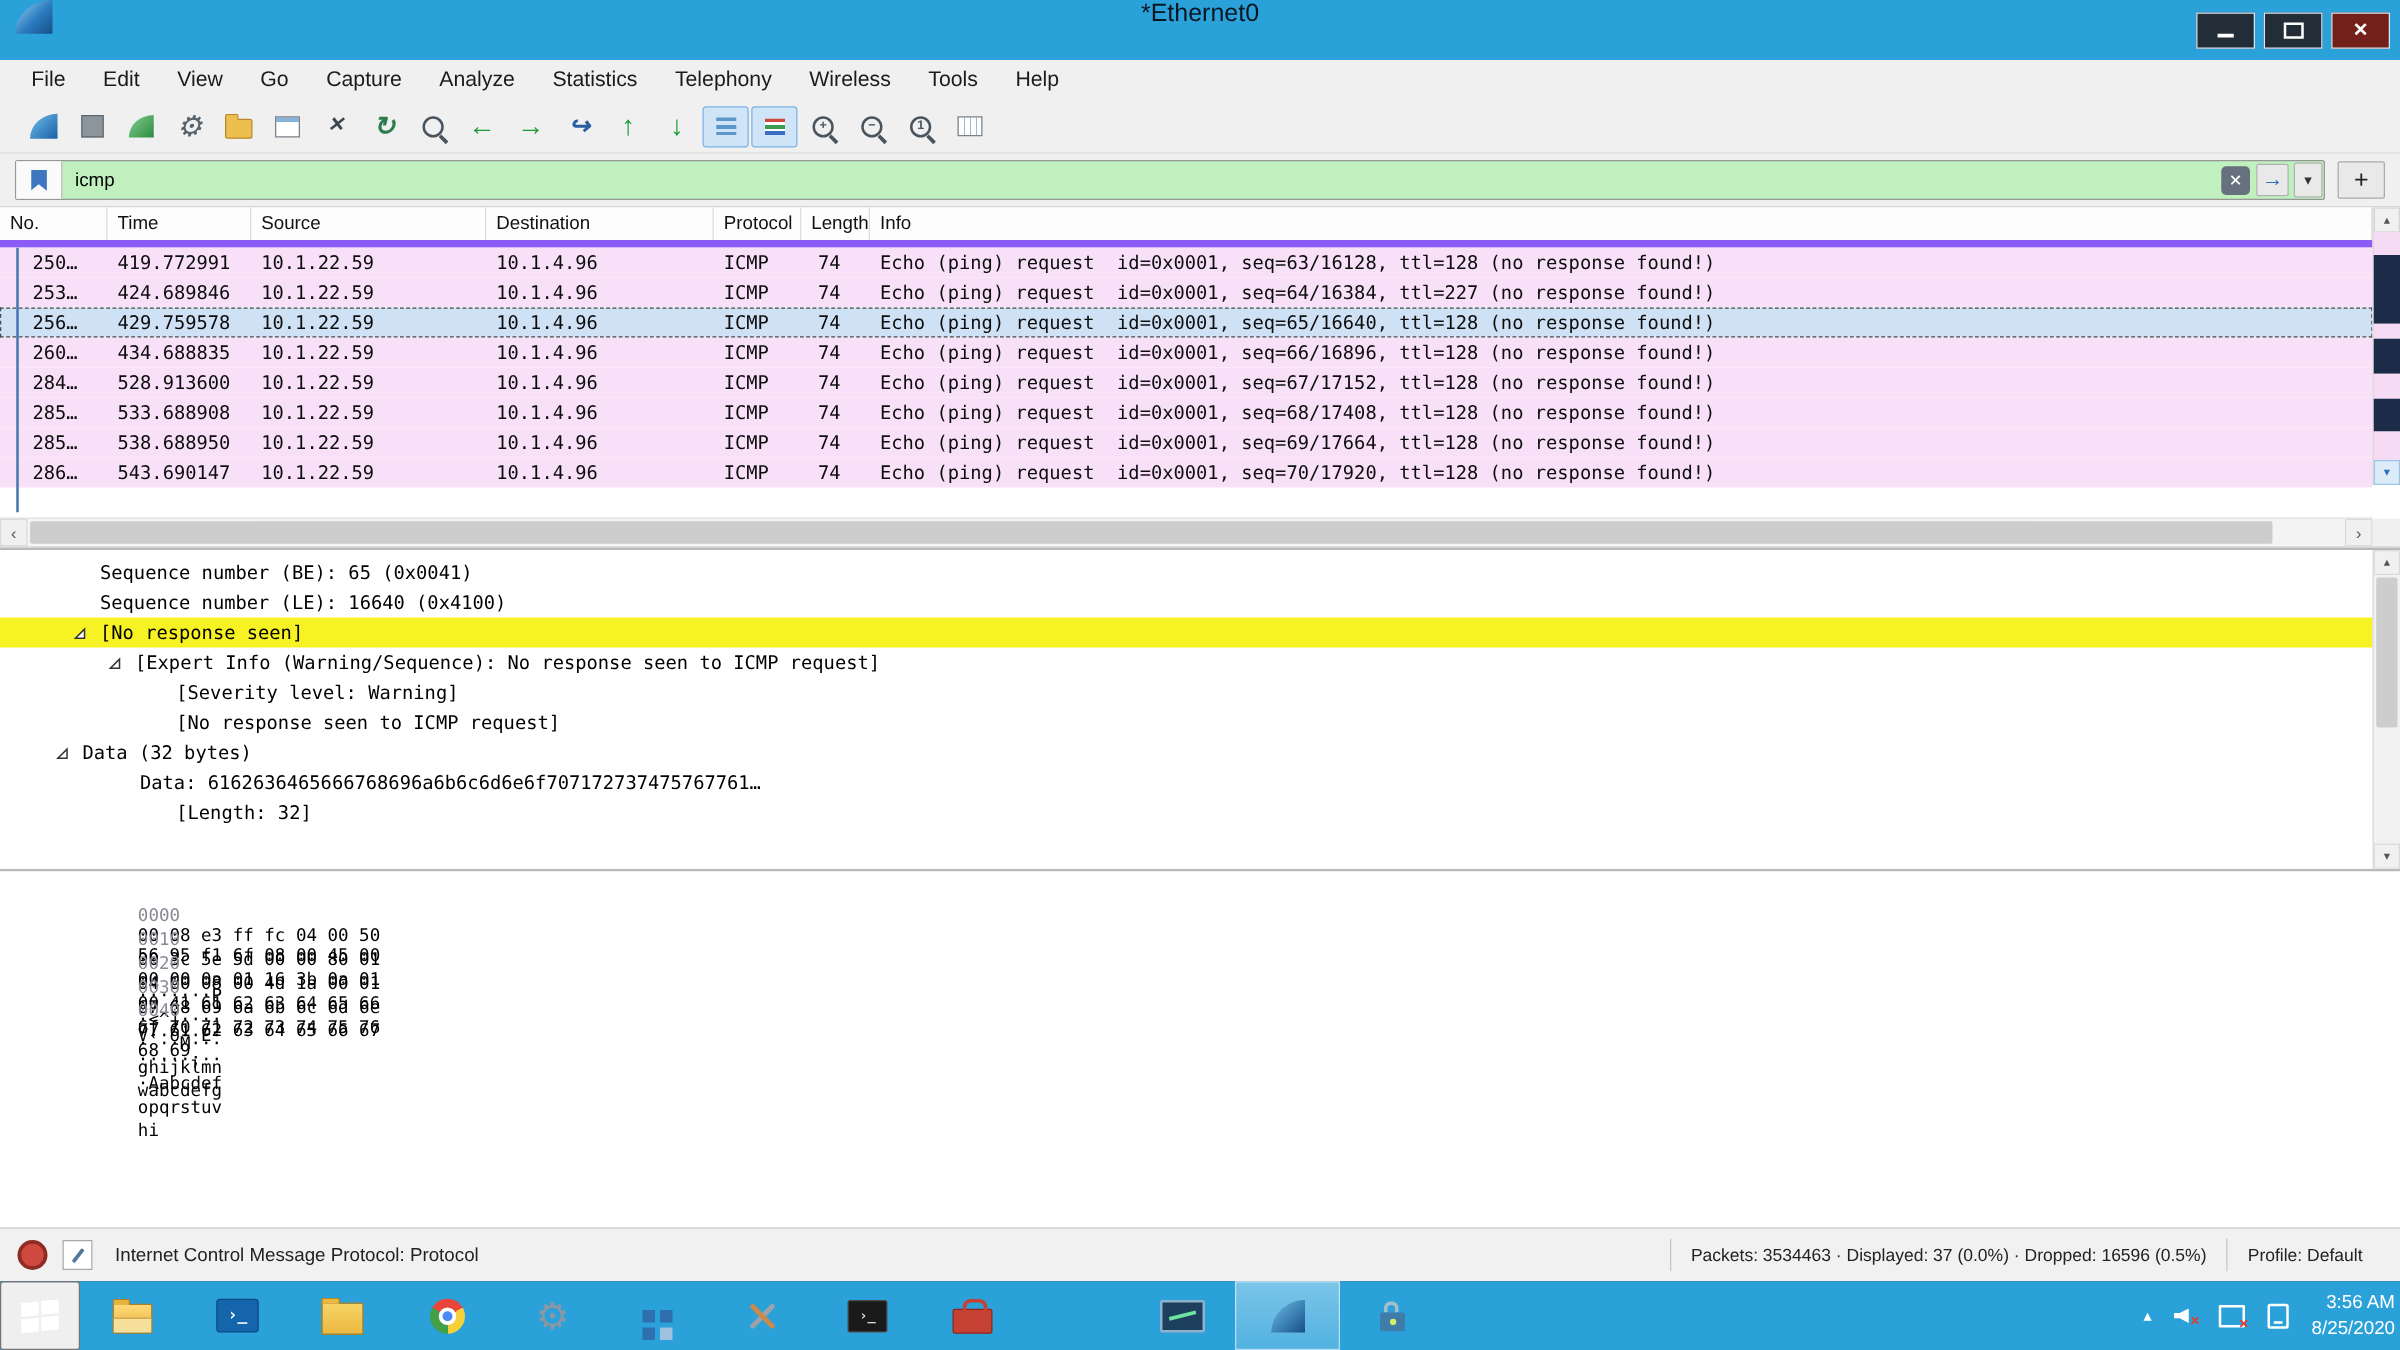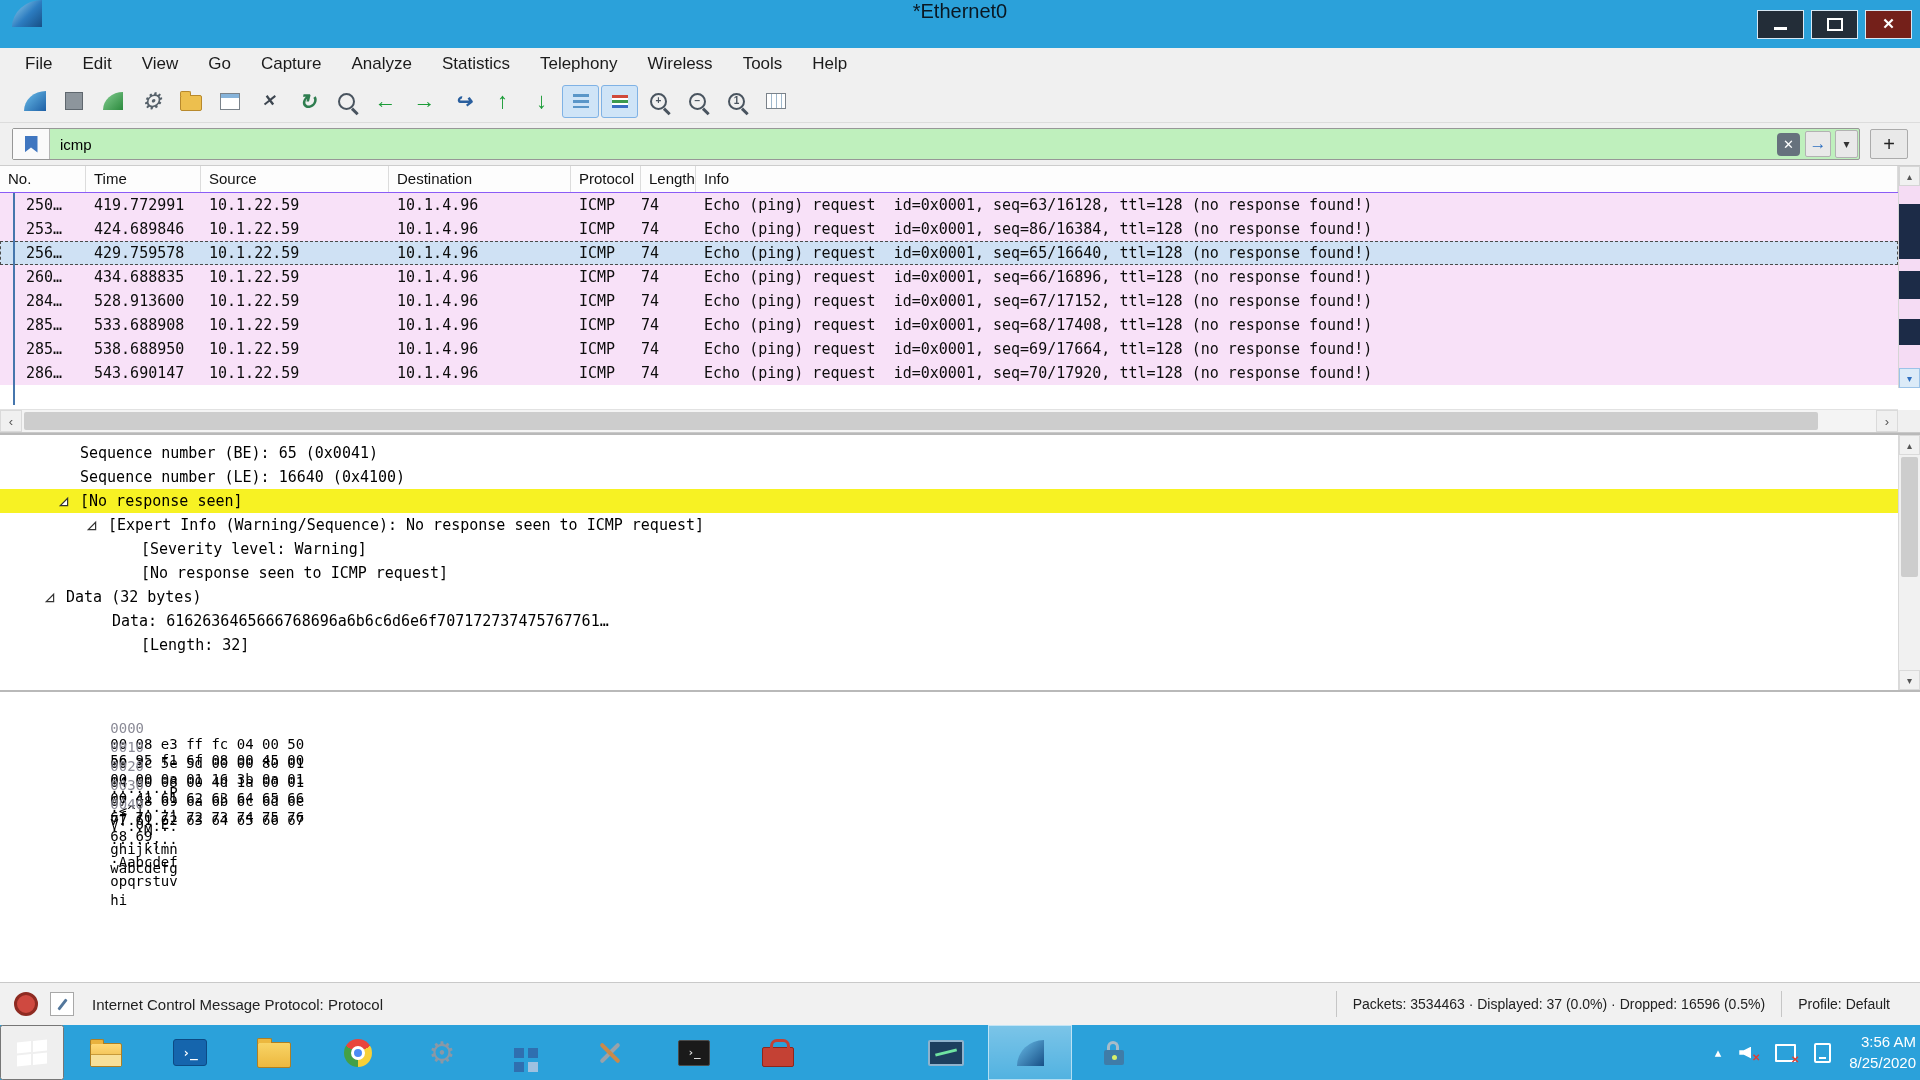--- a/index.html
+++ b/index.html
@@ -59,30 +59,30 @@
   .f-bookmark{width:36px;height:100%;background:#fafafa;border-right:1px solid #b5b5b5;display:flex;align-items:center;justify-content:center}
   .bookmark-glyph{width:13px;height:17px;background:#3f76c0;clip-path:polygon(0 0,100% 0,100% 100%,50% 70%,0 100%)}
   .f-text{flex:1;border:none;background:transparent;font:15px "Liberation Sans",sans-serif;padding-left:10px;outline:none;color:#000}
   .f-clear{width:23px;height:23px;background:#66717d;border:none;border-radius:4px;color:#fff;font-size:13px;display:flex;align-items:center;justify-content:center;margin-right:5px}
   .f-apply{width:26px;height:26px;background:#e9e9e9;border:1px solid #b2b2b2;border-radius:2px;color:#2d6fc0;font-size:17px;font-weight:bold;display:flex;align-items:center;justify-content:center;margin-right:4px}
   .f-drop{width:23px;height:28px;background:#e9e9e9;border:1px solid #b2b2b2;border-radius:2px;color:#333;font-size:12px;display:flex;align-items:center;justify-content:center;margin-right:1px}
   .f-add{width:38px;height:30px;margin-left:10px;background:#e9e9e9;border:1px solid #ababab;border-radius:2px;font-size:20px;color:#222;display:flex;align-items:center;justify-content:center}
 
   
   .packet-area{flex:0 0 244px;background:#fff;position:relative;border-bottom:1px solid #c9c9c9}
-  .pl-header{height:26px;display:flex;margin-right:22px;border-bottom:1px solid #8b5cf6;background:#fdfdfd}
+  .pl-header{height:26px;display:flex;margin-right:22px;border-bottom:6px solid #8b5cf6;background:#fdfdfd}
   .pl-hcell{font-size:15px;color:#111;line-height:25px;border-right:1px solid #dcdcdc;padding-left:8px;box-sizing:border-box;white-space:nowrap;overflow:hidden}
   .col-no{width:86px}.col-time{width:115px}.col-source{width:188px}.col-dest{width:182px}.col-proto{width:70px}.col-len{width:55px}.col-info{flex:1}
   .pl-rows{position:relative;height:212px;margin-right:22px;overflow:hidden}
   .related-line{position:absolute;left:13px;top:0;height:100%;width:2px;background:#4676ad;z-index:2}
   .pl-row{display:flex;height:24px;background:#f8e1f8;font:15px "DejaVu Sans Mono","Liberation Mono",monospace;color:#0d0d0d}
   .pl-row.selected{background:#cfe1f4;outline:1px dashed #4a4a4a;outline-offset:-1px}
   .pl-row span{display:block;line-height:24px;padding-left:8px;box-sizing:border-box;white-space:pre;overflow:hidden}
   .pl-row .col-no{padding-left:26px}
-  .pl-row .col-len{text-align:left;padding-right:10px;padding-left:0}
+  .pl-row .col-len{text-align:center;padding-right:10px;padding-left:0}
   .minimap{position:absolute;right:0;top:0;width:22px;height:222px;background:#f5dcf4;border-left:1px solid #d5d5d5;box-sizing:border-box;display:flex;flex-direction:column}
   .mm-btn{height:20px;background:#f1f1f1;border:1px solid #d5d5d5;display:flex;align-items:center;justify-content:center;font-size:10px;color:#555;box-sizing:border-box}
   .mm-btn.down{margin-top:auto;background:#dcebf8;color:#2f6fc0;border-color:#9cc3e8}
   .mm-seg{width:100%}
   .mm-pink{background:#f5dcf4}.mm-navy{background:#1c2b47}
   .hscroll{height:22px;margin:4px 22px 0 0;background:#f4f4f4;position:relative;border-top:1px solid #e2e2e2}
   .hs-btn{position:absolute;top:0;width:22px;height:22px;background:#f0f0f0;border:1px solid #dadada;box-sizing:border-box;display:flex;align-items:center;justify-content:center;font-size:13px;color:#555}
   .hs-left{left:0}.hs-right{right:0}
   .hs-thumb{position:absolute;left:24px;right:80px;top:2px;height:18px;background:#cdcdcd;border-radius:2px}
   .corner{position:absolute;right:0;bottom:0;width:22px;height:22px;background:#f0f0f0}
@@ -294,21 +294,21 @@
             <span class="col-len">74</span>
             <span class="col-info">Echo (ping) request  id=0x0001, seq=63/16128, ttl=128 (no response found!)</span>
           </div>
           <div class="pl-row">
             <span class="col-no">253…</span>
             <span class="col-time">424.689846</span>
             <span class="col-source">10.1.22.59</span>
             <span class="col-dest">10.1.4.96</span>
             <span class="col-proto">ICMP</span>
             <span class="col-len">74</span>
-            <span class="col-info">Echo (ping) request  id=0x0001, seq=86/16384, ttl=128 (no response found!)</span>
+            <span class="col-info">Echo (ping) request  id=0x0001, seq=64/16384, ttl=227 (no response found!)</span>
           </div>
           <div class="pl-row selected">
             <span class="col-no">256…</span>
             <span class="col-time">429.759578</span>
             <span class="col-source">10.1.22.59</span>
             <span class="col-dest">10.1.4.96</span>
             <span class="col-proto">ICMP</span>
             <span class="col-len">74</span>
             <span class="col-info">Echo (ping) request  id=0x0001, seq=65/16640, ttl=128 (no response found!)</span>
           </div>

